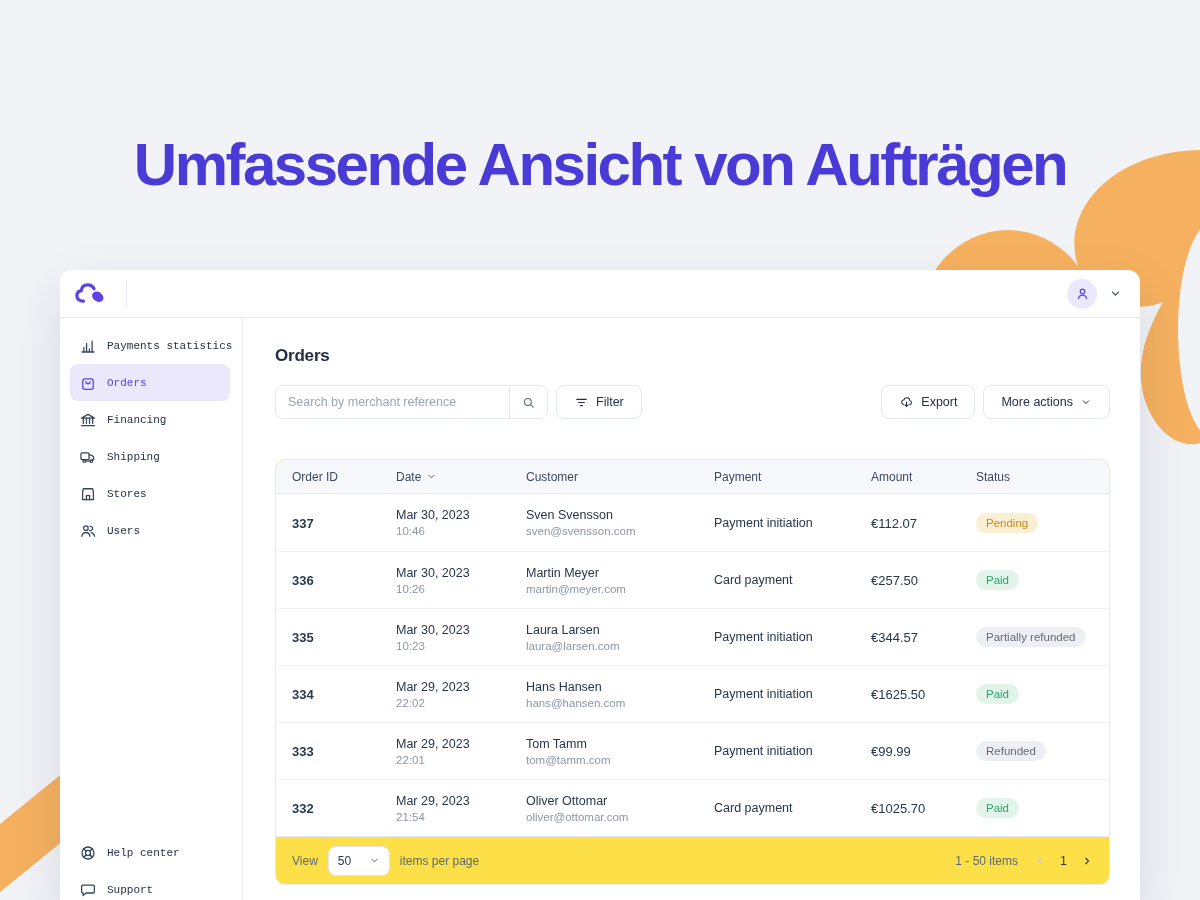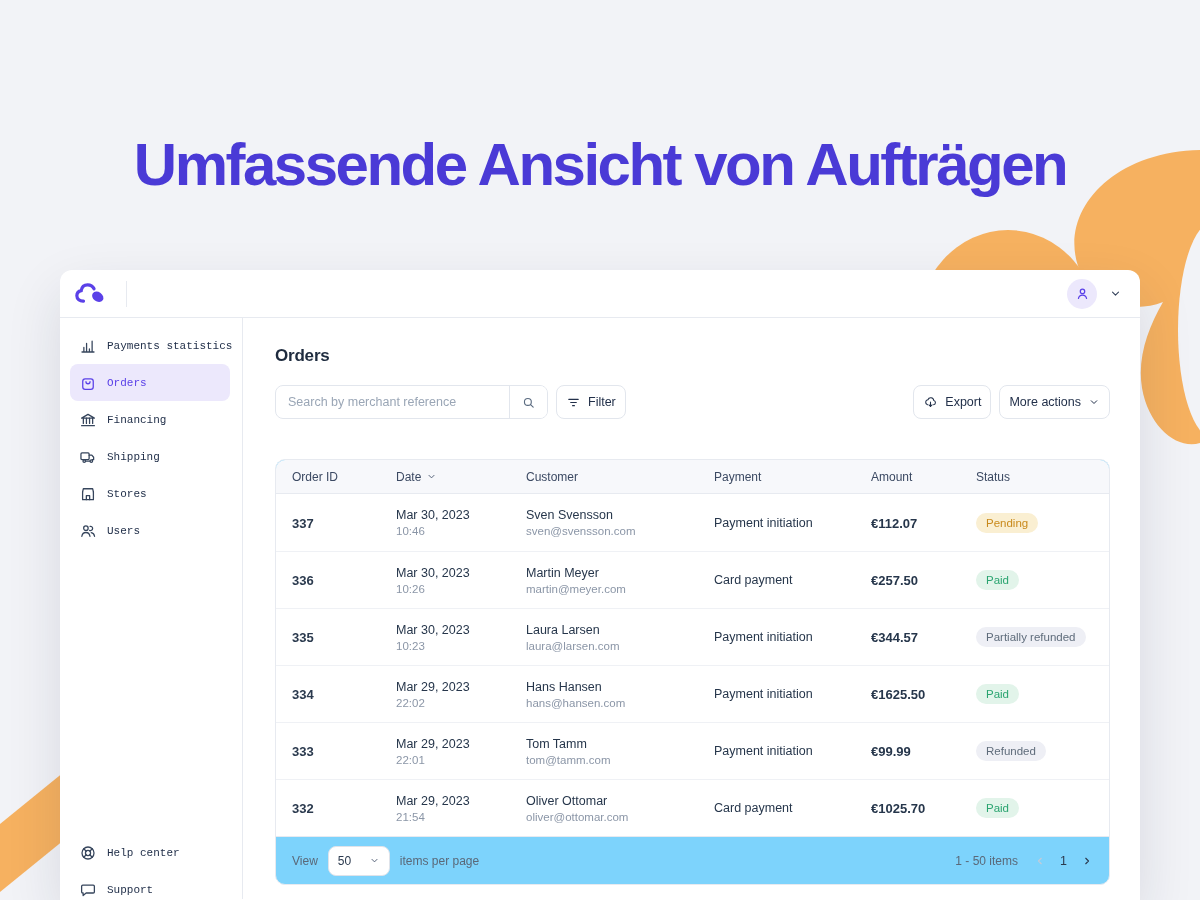--- a/index.html
+++ b/index.html
@@ -63,38 +63,38 @@
   
   .main{flex:1;padding:28px 30px 0 32px;min-width:0;}
   .page-title{font-size:17px;font-weight:700;color:var(--ink-strong);letter-spacing:-.2px;}
   .toolbar{margin-top:19px;display:flex;align-items:center;gap:8px;}
   .search-group{width:273px;height:34px;border:1px solid #E2E6ED;border-radius:8px;background:#fff;display:flex;overflow:hidden;}
   .search-group input{flex:1;border:0;outline:none;padding:0 12px;font-size:12.5px;font-family:inherit;color:#2B3A4E;background:transparent;}
   .search-group input::placeholder{color:#9AA6B6;}
   .search-btn{width:38px;border:0;border-left:1px solid #E2E6ED;background:#fff;display:flex;align-items:center;justify-content:center;color:#5A6B80;cursor:pointer;}
   .search-btn svg{width:15px;height:15px;}
   .btn{
-    height:34px;padding:0 9px;border:1px solid #E2E6ED;border-radius:8px;background:#fff;
+    height:34px;padding:0 17px;border:1px solid #E2E6ED;border-radius:8px;background:#fff;
     display:inline-flex;align-items:center;gap:7px;font-size:12.5px;font-weight:500;color:var(--ink);
     font-family:inherit;cursor:pointer;white-space:nowrap;
   }
   .btn svg{width:15px;height:15px;}
   .toolbar-right{margin-left:auto;display:flex;gap:8px;}
   
-  .table{margin-top:40px;border:1px solid var(--border);border-radius:10px;background:#7dd3fc;overflow:hidden;}
+  .table{margin-top:40px;border:1px solid var(--border);border-radius:10px;background:#fde047;overflow:hidden;}
   .t-row{display:grid;grid-template-columns:104px 130px 188px 157px 105px 1fr;align-items:center;padding:0 16px;}
   .t-head{height:34px;background:var(--head-bg);border-bottom:1px solid var(--border);}
   .t-head .th{font-size:12px;font-weight:500;color:#3B4962;display:flex;align-items:center;gap:5px;}
   .t-head .th svg{width:11px;height:11px;color:#4A5870;}
   .t-body .t-row{height:57px;border-top:1px solid var(--border-soft);background:#fff;}
   .t-body .t-row:first-child{border-top:0;}
   .cell-main{font-size:12.5px;color:#26364B;}
   .cell-sub{font-size:11.5px;color:var(--muted);margin-top:3px;}
   .cell-id{font-size:13px;font-weight:600;color:#2B3A4E;}
-  .cell-amount{font-size:13px;font-weight:700;color:#26364B;}
+  .cell-amount{font-size:13px;font-weight:400;color:#26364B;}
   .badge{display:inline-block;padding:4px 10px;border-radius:12px;font-size:11.5px;font-weight:500;}
   .badge--pending{background:var(--pending-bg);color:var(--pending-text);}
   .badge--paid{background:var(--paid-bg);color:var(--paid-text);}
   .badge--neutral{background:var(--neutral-bg);color:var(--neutral-text);}
   
   .t-footer{height:48px;border-top:1px solid var(--border);display:flex;align-items:center;padding:8px 16px;font-size:12px;color:var(--muted2);}
   .page-size{display:inline-flex;align-items:center;justify-content:space-between;width:62px;height:30px;border:1px solid #DFE3EA;border-radius:8px;margin:0 10px;padding:0 9px;color:#2B3A4E;cursor:pointer;background:#fff;font-size:12px;}
   .page-size svg{width:11px;height:11px;color:#4A5870;}
   .footer-right{margin-left:auto;display:flex;align-items:center;gap:16px;}
   .pager{display:flex;align-items:center;gap:14px;}

